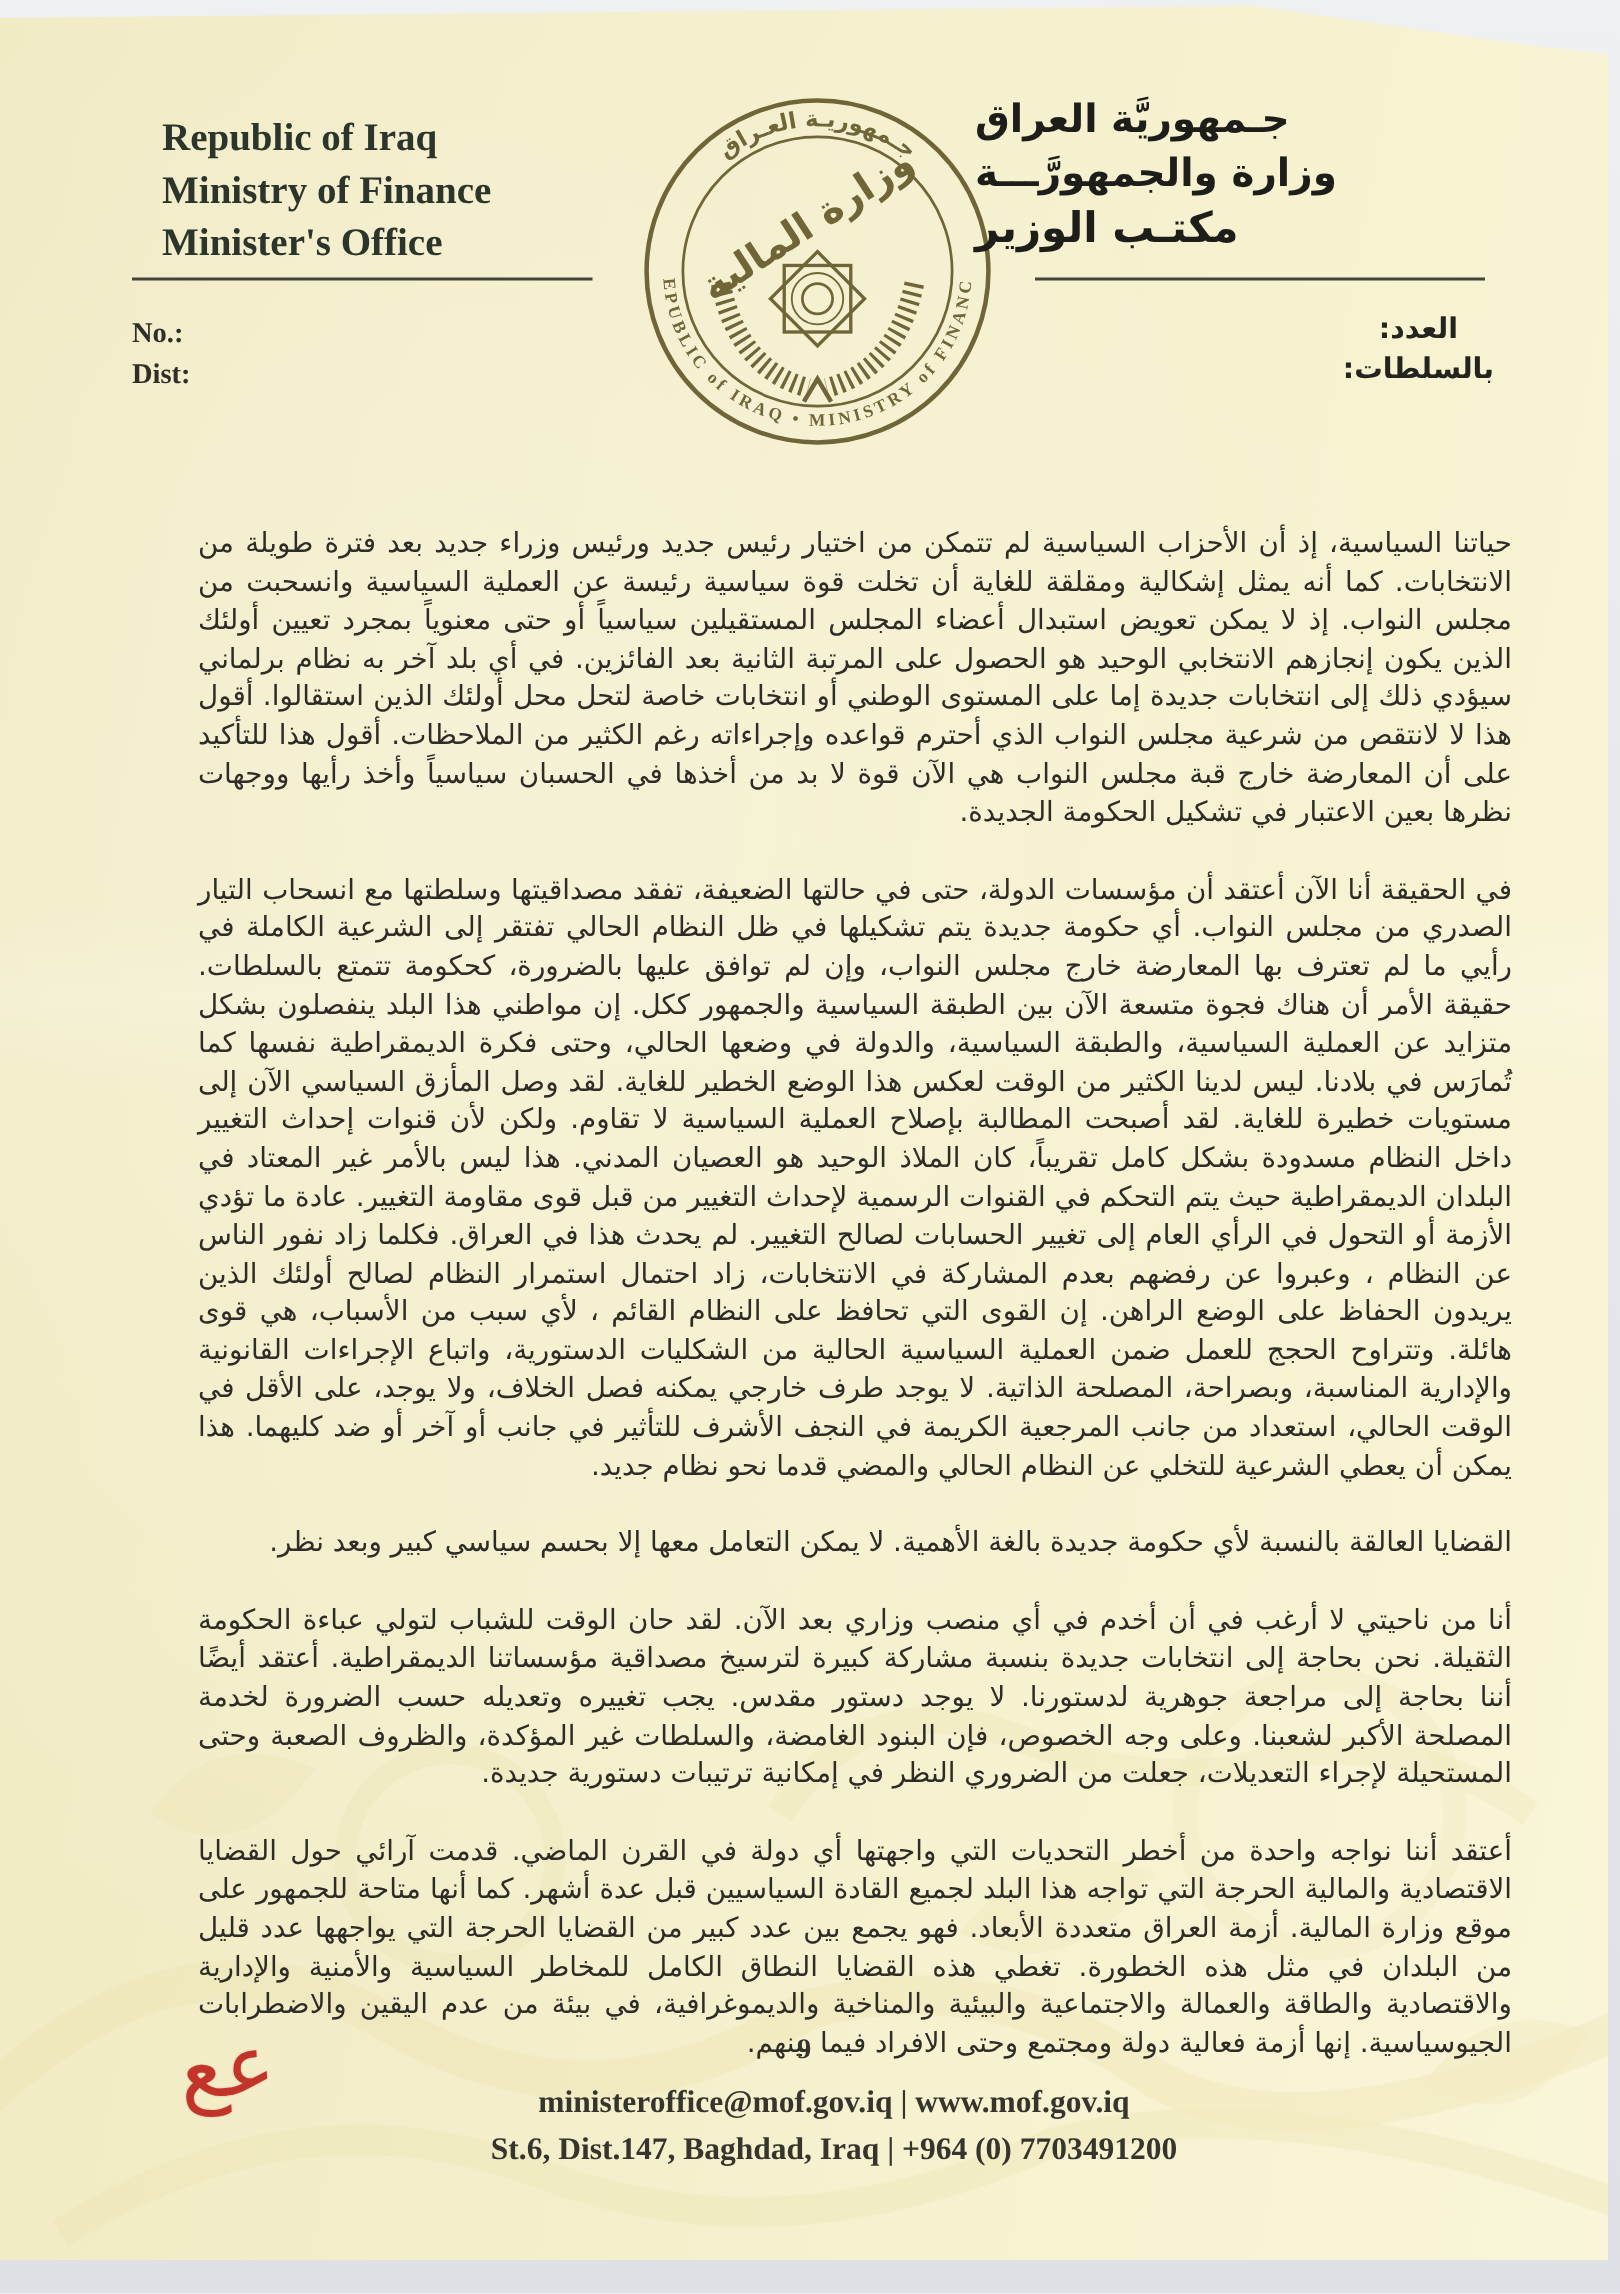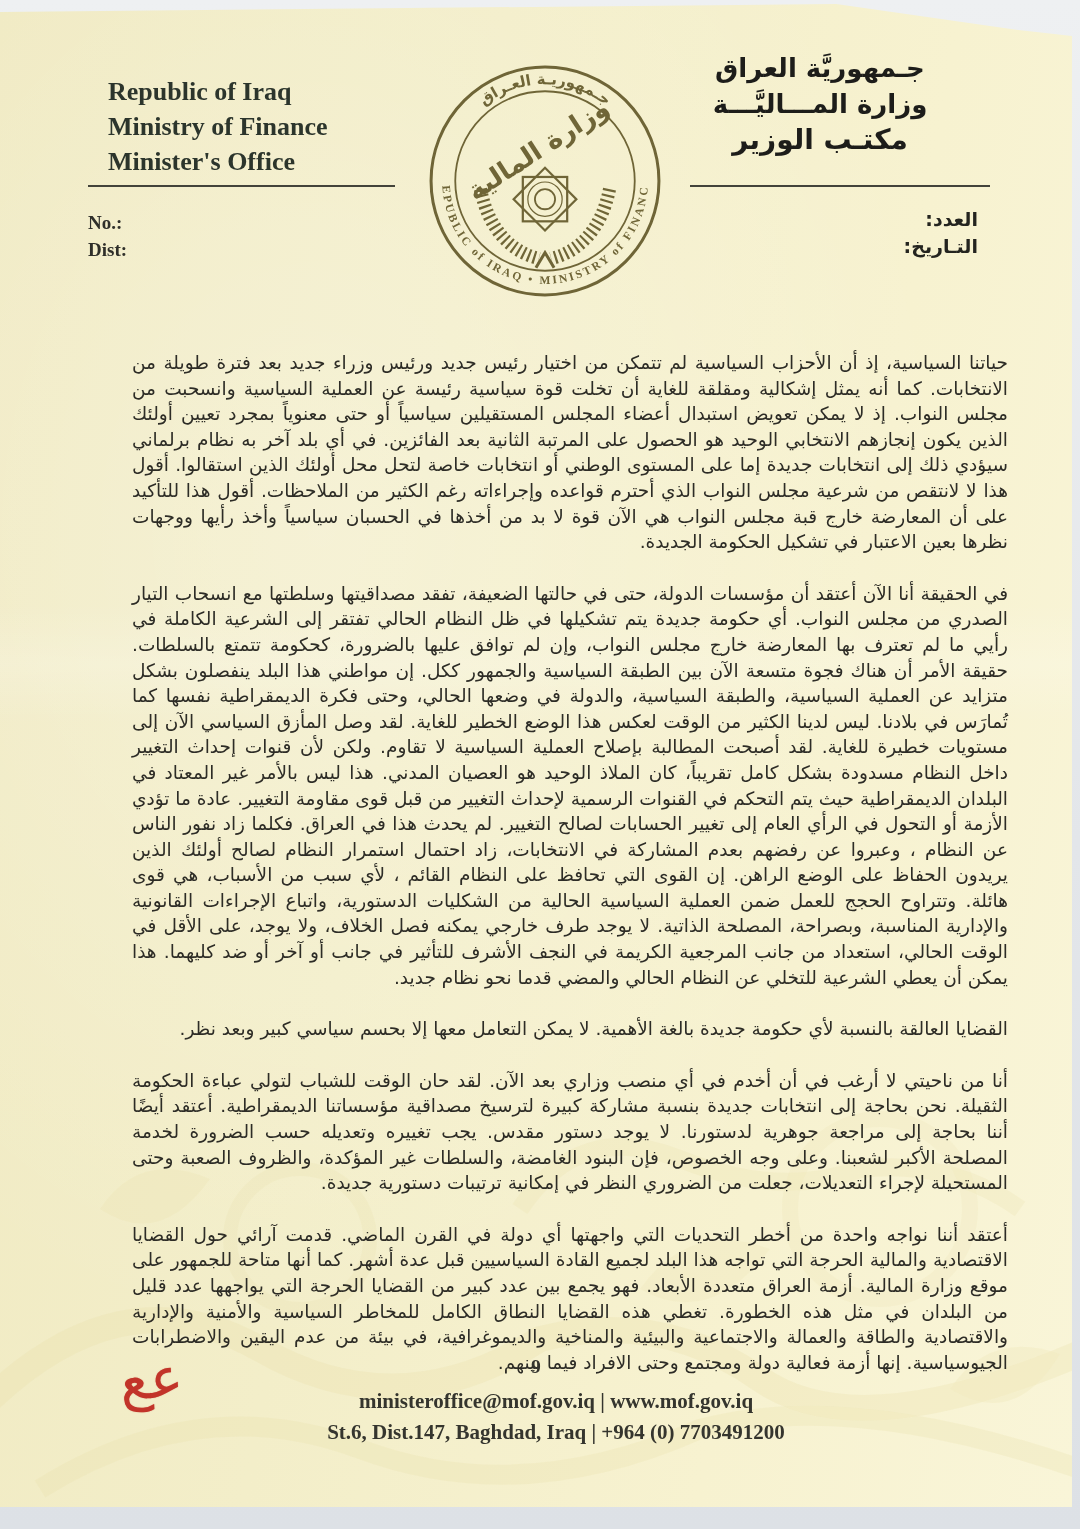--- a/index.html
+++ b/index.html
@@ -21,24 +21,24 @@
   
   .lh-en{position:absolute;left:88px;top:70px;width:330px;
     font-family:"Liberation Serif",serif;font-weight:bold;color:#2c352c;
     font-size:26px;line-height:35px;margin-left:20px;}
   .rule{position:absolute;top:181px;height:2px;background:#43433a;}
   .rule-left{left:88px;width:307px;}
   .rule-right{right:82px;width:300px;}
   .nolabels-en{position:absolute;left:88px;top:205px;
     font-family:Liberation Serif, serif;font-weight:bold;color:#2f2f2a;
     font-size:19px;line-height:27px;}
-  .lh-ar{position:absolute;right:82px;top:46px;width:340px;direction:rtl;text-align:center;
+  .lh-ar{position:absolute;right:82px;top:58px;width:340px;direction:rtl;text-align:left;
     font-weight:bold;color:#1d1d1a;font-size:26px;line-height:36px;}
   .lh-ar .l3{font-size:28px;}
-  .nolabels-ar{position:absolute;right:94px;top:202px;direction:rtl;text-align:right;
+  .nolabels-ar{position:absolute;right:76px;top:202px;direction:rtl;text-align:center;
     font-weight:bold;color:#24241f;font-size:19px;line-height:27px;}
   
   .seal{position:absolute;left:424px;top:56px;width:242px;height:242px;}
   
   .body-text{position:absolute;left:132px;top:346px;width:876px;direction:rtl;
     color:#2d2c26;font-size:18.5px;line-height:25.6px;text-align:justify;}
   .body-text p{margin:0 0 26px 0;}
   
   .footer{position:absolute;left:0;top:1352px;width:1072px;text-align:center;
     font-family:"Liberation Serif",serif;color:#35352e;}
@@ -107,27 +107,27 @@
       </text>
       <text font-family="Liberation Serif, serif" font-size="11.5" font-weight="bold" letter-spacing="2.4">
         <textPath href="#arcBottom" startOffset="50%" text-anchor="middle">REPUBLIC of IRAQ  •  MINISTRY of FINANCE</textPath>
       </text>
       <text font-family="DejaVu Sans, sans-serif" font-size="26" font-weight="bold" transform="translate(118 96) rotate(-33)" text-anchor="middle">وزارة المالية</text>
     </g>
   </svg>
 
   <div class="lh-ar">
     <div class="l1">جـمهوريَّة العراق</div>
-    <div class="l2">وزارة المـــاليَّـــة</div>
+    <div class="l2">وزارة والجمهورَّـــة</div>
     <div class="l3">مكتـب الوزير</div>
   </div>
   <div class="rule rule-right"></div>
   <div class="nolabels-ar">
     <div>العدد:</div>
-    <div>التـاريخ:</div>
+    <div>بالسلطات:</div>
   </div>
 
   <div class="body-text">
     <p>حياتنا السياسية، إذ أن الأحزاب السياسية لم تتمكن من اختيار رئيس جديد ورئيس وزراء جديد بعد فترة طويلة من الانتخابات. كما أنه يمثل إشكالية ومقلقة للغاية أن تخلت قوة سياسية رئيسة عن العملية السياسية وانسحبت من مجلس النواب. إذ لا يمكن تعويض استبدال أعضاء المجلس المستقيلين سياسياً أو حتى معنوياً بمجرد تعيين أولئك الذين يكون إنجازهم الانتخابي الوحيد هو الحصول على المرتبة الثانية بعد الفائزين. في أي بلد آخر به نظام برلماني سيؤدي ذلك إلى انتخابات جديدة إما على المستوى الوطني أو انتخابات خاصة لتحل محل أولئك الذين استقالوا. أقول هذا لا لانتقص من شرعية مجلس النواب الذي أحترم قواعده وإجراءاته رغم الكثير من الملاحظات. أقول هذا للتأكيد على أن المعارضة خارج قبة مجلس النواب هي الآن قوة لا بد من أخذها في الحسبان سياسياً وأخذ رأيها ووجهات نظرها بعين الاعتبار في تشكيل الحكومة الجديدة.</p>
     <p>في الحقيقة أنا الآن أعتقد أن مؤسسات الدولة، حتى في حالتها الضعيفة، تفقد مصداقيتها وسلطتها مع انسحاب التيار الصدري من مجلس النواب. أي حكومة جديدة يتم تشكيلها في ظل النظام الحالي تفتقر إلى الشرعية الكاملة في رأيي ما لم تعترف بها المعارضة خارج مجلس النواب، وإن لم توافق عليها بالضرورة، كحكومة تتمتع بالسلطات. حقيقة الأمر أن هناك فجوة متسعة الآن بين الطبقة السياسية والجمهور ككل. إن مواطني هذا البلد ينفصلون بشكل متزايد عن العملية السياسية، والطبقة السياسية، والدولة في وضعها الحالي، وحتى فكرة الديمقراطية نفسها كما تُمارَس في بلادنا. ليس لدينا الكثير من الوقت لعكس هذا الوضع الخطير للغاية. لقد وصل المأزق السياسي الآن إلى مستويات خطيرة للغاية. لقد أصبحت المطالبة بإصلاح العملية السياسية لا تقاوم. ولكن لأن قنوات إحداث التغيير داخل النظام مسدودة بشكل كامل تقريباً، كان الملاذ الوحيد هو العصيان المدني. هذا ليس بالأمر غير المعتاد في البلدان الديمقراطية حيث يتم التحكم في القنوات الرسمية لإحداث التغيير من قبل قوى مقاومة التغيير. عادة ما تؤدي الأزمة أو التحول في الرأي العام إلى تغيير الحسابات لصالح التغيير. لم يحدث هذا في العراق. فكلما زاد نفور الناس عن النظام ، وعبروا عن رفضهم بعدم المشاركة في الانتخابات، زاد احتمال استمرار النظام لصالح أولئك الذين يريدون الحفاظ على الوضع الراهن. إن القوى التي تحافظ على النظام القائم ، لأي سبب من الأسباب، هي قوى هائلة. وتتراوح الحجج للعمل ضمن العملية السياسية الحالية من الشكليات الدستورية، واتباع الإجراءات القانونية والإدارية المناسبة، وبصراحة، المصلحة الذاتية. لا يوجد طرف خارجي يمكنه فصل الخلاف، ولا يوجد، على الأقل في الوقت الحالي، استعداد من جانب المرجعية الكريمة في النجف الأشرف للتأثير في جانب أو آخر أو ضد كليهما. هذا يمكن أن يعطي الشرعية للتخلي عن النظام الحالي والمضي قدما نحو نظام جديد.</p>
     <p>القضايا العالقة بالنسبة لأي حكومة جديدة بالغة الأهمية. لا يمكن التعامل معها إلا بحسم سياسي كبير وبعد نظر.</p>
     <p>أنا من ناحيتي لا أرغب في أن أخدم في أي منصب وزاري بعد الآن. لقد حان الوقت للشباب لتولي عباءة الحكومة الثقيلة. نحن بحاجة إلى انتخابات جديدة بنسبة مشاركة كبيرة لترسيخ مصداقية مؤسساتنا الديمقراطية. أعتقد أيضًا أننا بحاجة إلى مراجعة جوهرية لدستورنا. لا يوجد دستور مقدس. يجب تغييره وتعديله حسب الضرورة لخدمة المصلحة الأكبر لشعبنا. وعلى وجه الخصوص، فإن البنود الغامضة، والسلطات غير المؤكدة، والظروف الصعبة وحتى المستحيلة لإجراء التعديلات، جعلت من الضروري النظر في إمكانية ترتيبات دستورية جديدة.</p>
     <p>أعتقد أننا نواجه واحدة من أخطر التحديات التي واجهتها أي دولة في القرن الماضي. قدمت آرائي حول القضايا الاقتصادية والمالية الحرجة التي تواجه هذا البلد لجميع القادة السياسيين قبل عدة أشهر. كما أنها متاحة للجمهور على موقع وزارة المالية. أزمة العراق متعددة الأبعاد. فهو يجمع بين عدد كبير من القضايا الحرجة التي يواجهها عدد قليل من البلدان في مثل هذه الخطورة. تغطي هذه القضايا النطاق الكامل للمخاطر السياسية والأمنية والإدارية والاقتصادية والطاقة والعمالة والاجتماعية والبيئية والمناخية والديموغرافية، في بيئة من عدم اليقين والاضطرابات الجيوسياسية. إنها أزمة فعالية دولة ومجتمع وحتى الافراد فيما بينهم.</p>
   </div>
 

